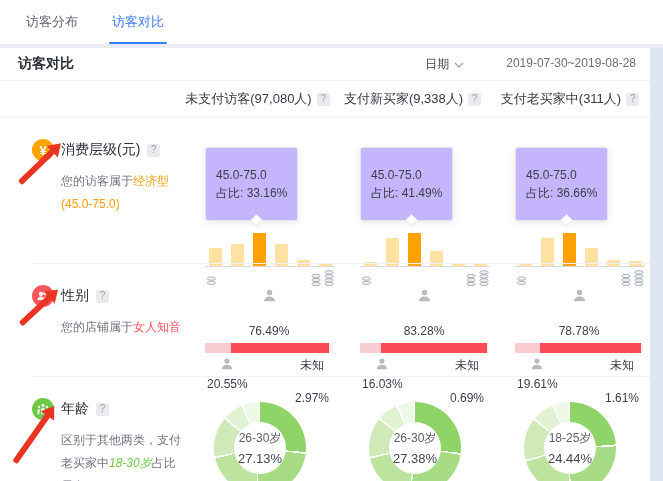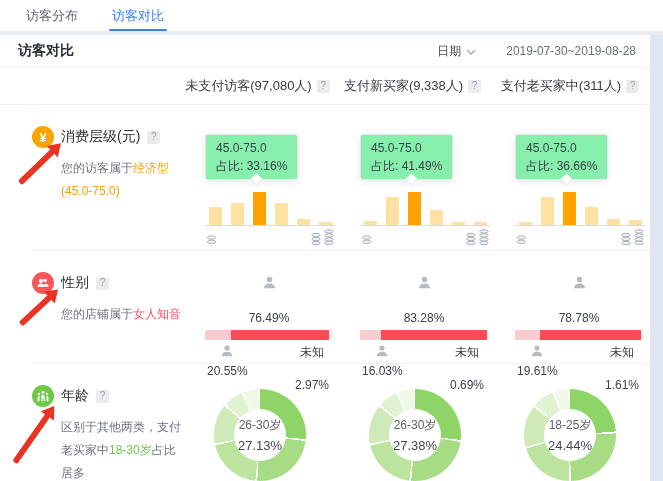--- a/index.html
+++ b/index.html
@@ -5,34 +5,34 @@
   html,body{margin:0;padding:0;}
   body{
     width:663px;height:481px;overflow:hidden;position:relative;
     background:#ffffff;
     font-family:"Liberation Sans","DejaVu Sans",sans-serif;
     -webkit-font-smoothing:antialiased;
   }
   .page{width:663px;height:481px;position:relative;}
 
   
-  .tabbar{height:31px;display:flex;align-items:stretch;gap:34px;padding-left:26px;background:#fff;}
+  .tabbar{height:44px;display:flex;align-items:stretch;gap:34px;padding-left:26px;background:#fff;}
   .tab{font-size:13px;color:#5f6470;display:flex;align-items:center;position:relative;cursor:pointer;}
   .tab.active{color:var(--accent-blue);}
   .tab.active::after{content:"";position:absolute;left:-3px;right:-3px;bottom:0;height:2px;border-radius:1px;background:var(--accent-blue);}
   .gapband{height:4px;background:#e9ecf0;}
 
   
   .content{display:flex;height:446px;}
   .card{width:650px;background:#fff;display:flex;flex-direction:column;}
   .bgstrip{width:13px;background:var(--strip);}
 
   .card-head{height:32px;display:flex;align-items:center;justify-content:space-between;padding:0 14px 0 18px;}
   .card-title{font-size:14px;font-weight:bold;color:#2b2f36;}
-  .head-right{display:flex;align-items:center;gap:30px;margin-left:20px;}
+  .head-right{display:flex;gap:42px;margin-left:20px;}
   .date-dd{display:flex;align-items:center;gap:5px;font-size:12px;color:#42464d;cursor:pointer;}
   .date-value{font-size:12px;color:#6b7078;cursor:pointer;}
 
   .divider{height:1px;background:#f0f1f4;}
   .divider.inset{margin-left:32px;}
 
   .col-headers{height:36px;display:grid;grid-template-columns:180px 155px 155px 160px;align-items:center;}
   .col-h{display:flex;align-items:center;justify-content:center;gap:5px;font-size:13px;color:#363a42;}
 
   .qbadge{width:13px;height:13px;border-radius:2px;background:#e9ebee;color:#9ca0a8;font-size:10px;
@@ -48,26 +48,26 @@
   .rtitle-line{display:flex;align-items:center;gap:7px;padding-left:32px;margin-top:21px;}
   .ricon{width:22px;height:22px;border-radius:50%;color:#fff;display:inline-flex;align-items:center;justify-content:center;
          font-size:13px;font-weight:bold;flex:none;}
   .ricon.consume{background:var(--icon-consume);}
   .ricon.gender{background:var(--icon-gender);}
   .ricon.age{background:var(--icon-age);}
   .rtitle{font-size:14px;font-weight:normal;color:#2b2f36;}
   .rdesc{margin:9px 0 0 61px;width:120px;font-size:12px;color:#6f7480;line-height:1.9;}
   .hl-orange{color:var(--hl-orange);}
   .hl-red{color:var(--hl-red);}
-  .hl-green{color:var(--hl-green);}
+  .hl-green{color:var(--hl-green);font-style:italic;}
 
   
   .ccell{padding:29px 0 0 25px;}
-  .tooltip{position:relative;display:inline-block;background:#86efac;border:1px solid #e4e6ea;border-radius:3px;
-           box-shadow:0 2px 8px rgba(0,0,0,.09);padding:4px 10px;font-size:12px;color:#3c4048;line-height:1.5;white-space:nowrap;}
+  .tooltip{position:relative;display:inline-block;background:#c4b5fd;border:1px solid #e4e6ea;border-radius:3px;
+           box-shadow:0 2px 8px rgba(0,0,0,.09);padding:18px 10px;font-size:12px;color:#3c4048;line-height:1.5;white-space:nowrap;}
   .t-caret{position:absolute;left:46px;bottom:-5px;width:8px;height:8px;background:#fff;
            border-right:1px solid #e4e6ea;border-bottom:1px solid #e4e6ea;transform:rotate(45deg);}
   .bars{width:130px;height:36px;display:flex;align-items:flex-end;justify-content:center;gap:9px;
         border-bottom:1px solid #d9dbde;margin-top:9px;}
   .bars .bar{width:13px;}
   .axis-foot{width:130px;display:flex;justify-content:space-between;align-items:flex-end;margin-top:3px;padding:0 1px;}
 
   
   .gcell{padding:24px 0 0 25px;font-size:12px;color:#3c4048;}
   .gfem{width:128px;display:flex;flex-direction:column;align-items:center;gap:18px;}

